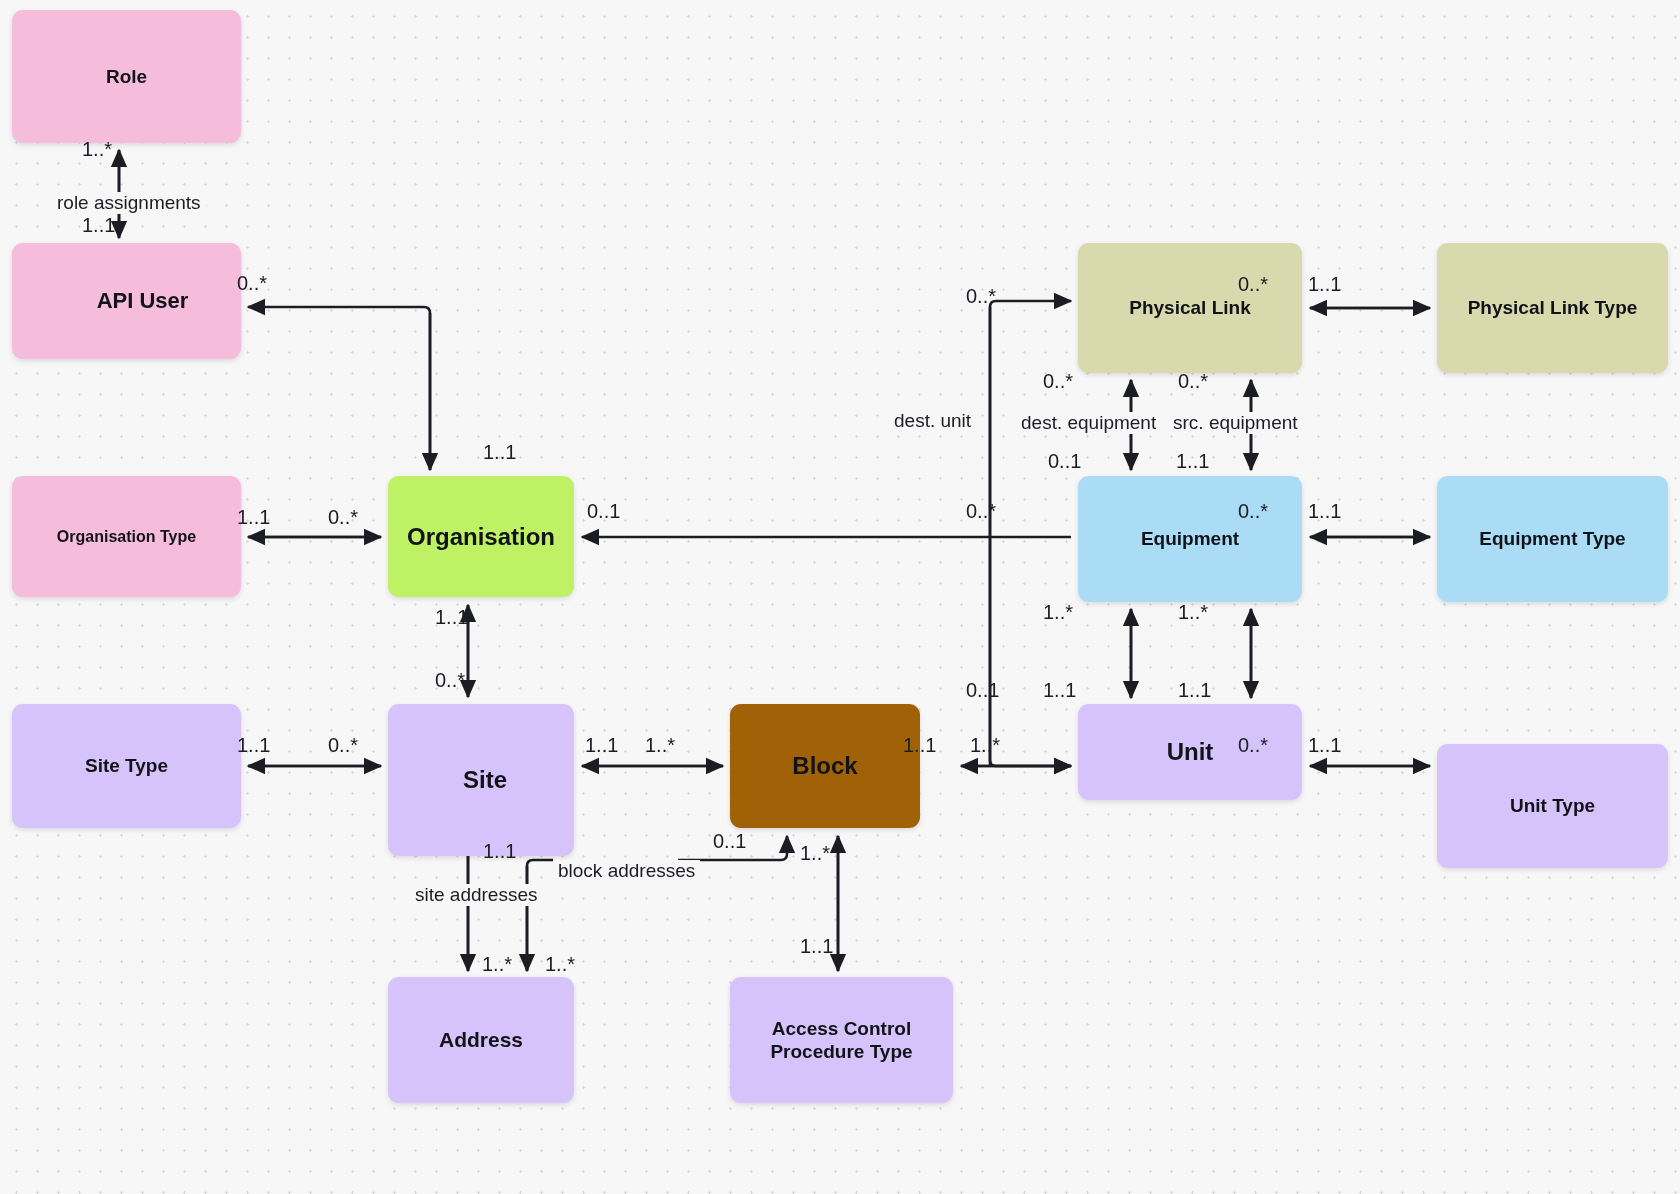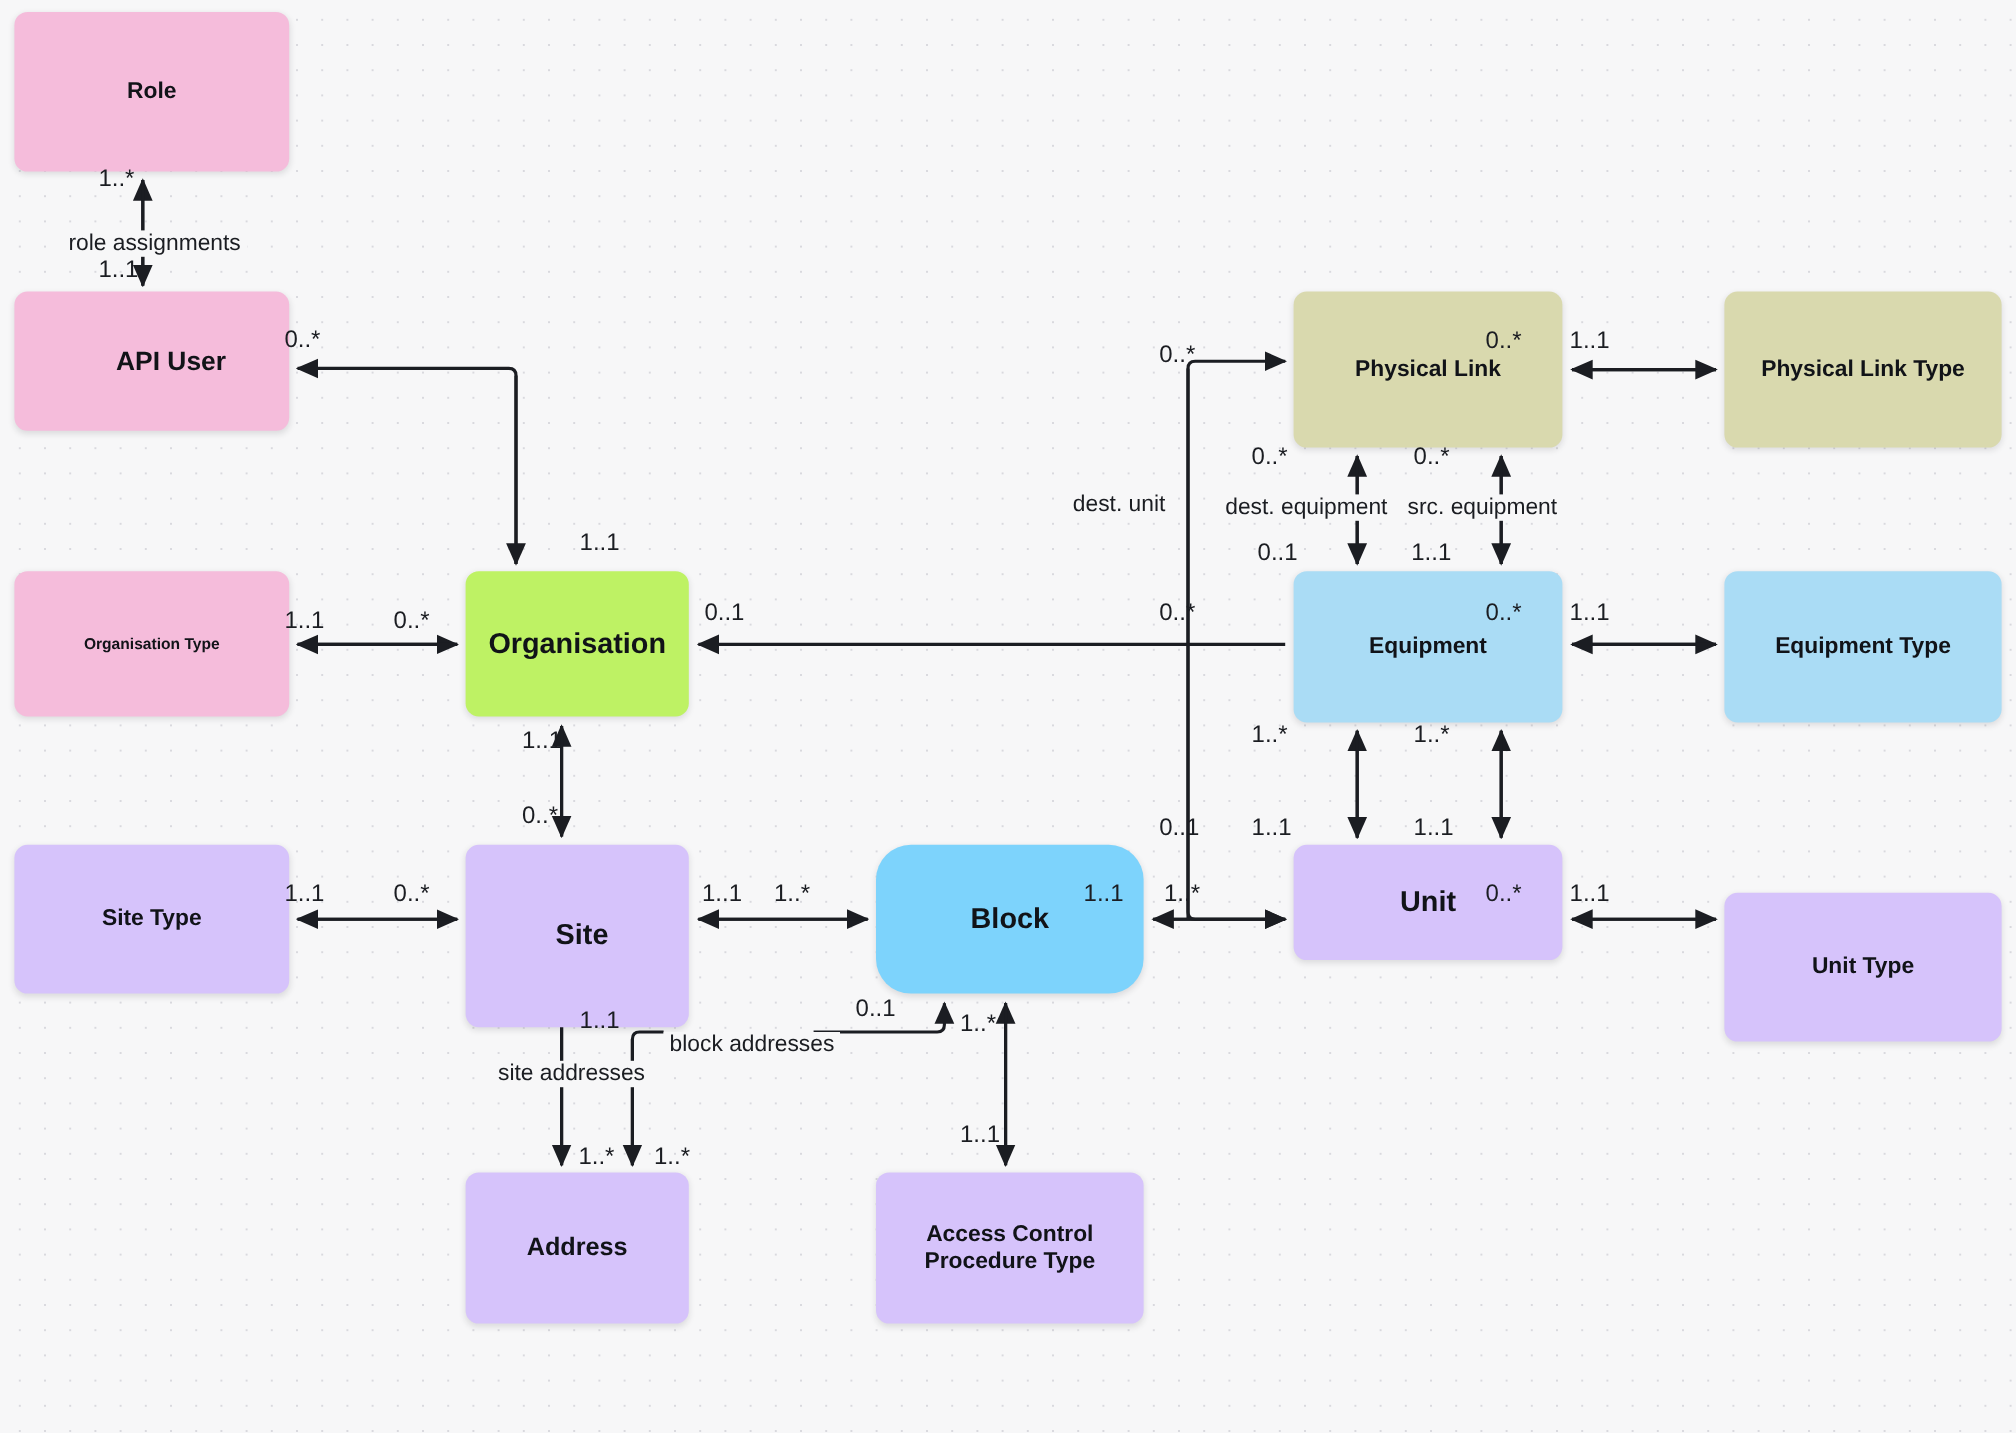--- a/index.html
+++ b/index.html
@@ -110,26 +110,26 @@
     <path d="M1251,609 L1251,698" marker-end="url(#ah)"></path>
 
     <path d="M990,766 L990,307 Q990,301 996,301 L1071,301" marker-end="url(#ah)"></path>
     <path d="M990,307 L990,760 Q990,766 996,766 L1071,766" marker-end="url(#ah)"></path>
   </g>
 </svg>
 
 <div id="nodes">
     <div class="node" style="left: 12px; top: 10px; width: 229px; height: 133px; background: rgb(245, 188, 219); font-size: 19px;">Role</div>
     <div class="node" style="left: 12px; top: 243px; width: 229px; height: 116px; background: rgb(245, 188, 219); font-size: 22px; padding-left: 40px;">API User</div>
-    <div class="node" style="left: 12px; top: 476px; width: 229px; height: 121px; background: rgb(245, 188, 219); font-size: 13px;">Organisation Type</div>
+    <div class="node" style="left: 12px; top: 476px; width: 229px; height: 121px; background: rgb(245, 188, 219); font-size: 16px;">Organisation Type</div>
     <div class="node" style="left: 12px; top: 704px; width: 229px; height: 124px; background: rgb(214, 195, 251); font-size: 19px;">Site Type</div>
     <div class="node" style="left: 388px; top: 476px; width: 186px; height: 121px; background: #bef264; font-size: 24px;">Organisation</div>
     <div class="node" style="left: 388px; top: 704px; width: 186px; height: 152px; background: rgb(214, 195, 251); font-size: 24px; padding-left: 16px;">Site</div>
     <div class="node" style="left: 388px; top: 977px; width: 186px; height: 126px; background: rgb(214, 195, 251); font-size: 21px;">Address</div>
-    <div class="node" style="left: 730px; top: 704px; width: 223px; height: 124px; background: #7dd3fc; font-size: 24px; border-radius: 29px;">Block</div>
+    <div class="node" style="left: 730px; top: 704px; width: 190px; height: 124px; background: #a16207; font-size: 24px;">Block</div>
     <div class="node" style="left: 730px; top: 977px; width: 223px; height: 126px; background: rgb(214, 195, 251); font-size: 19px;">Access Control<br>Procedure Type</div>
     <div class="node" style="left: 1078px; top: 243px; width: 224px; height: 130px; background: rgb(217, 217, 174); font-size: 19px;">Physical Link</div>
     <div class="node" style="left: 1078px; top: 476px; width: 224px; height: 126px; background: rgb(170, 220, 245); font-size: 19px;">Equipment</div>
     <div class="node" style="left: 1078px; top: 704px; width: 224px; height: 96px; background: rgb(214, 195, 251); font-size: 24px;">Unit</div>
     <div class="node" style="left: 1437px; top: 243px; width: 231px; height: 130px; background: rgb(217, 217, 174); font-size: 19px;">Physical Link Type</div>
     <div class="node" style="left: 1437px; top: 476px; width: 231px; height: 126px; background: rgb(170, 220, 245); font-size: 19px;">Equipment Type</div>
     <div class="node" style="left: 1437px; top: 704px; width: 231px; height: 124px; background: rgb(214, 195, 251); font-size: 19px; margin-top: 40px;">Unit Type</div>
   </div>
 <div id="labels">
     <div class="lbl mult" style="left: 82px; top: 138px;">1..*</div>

